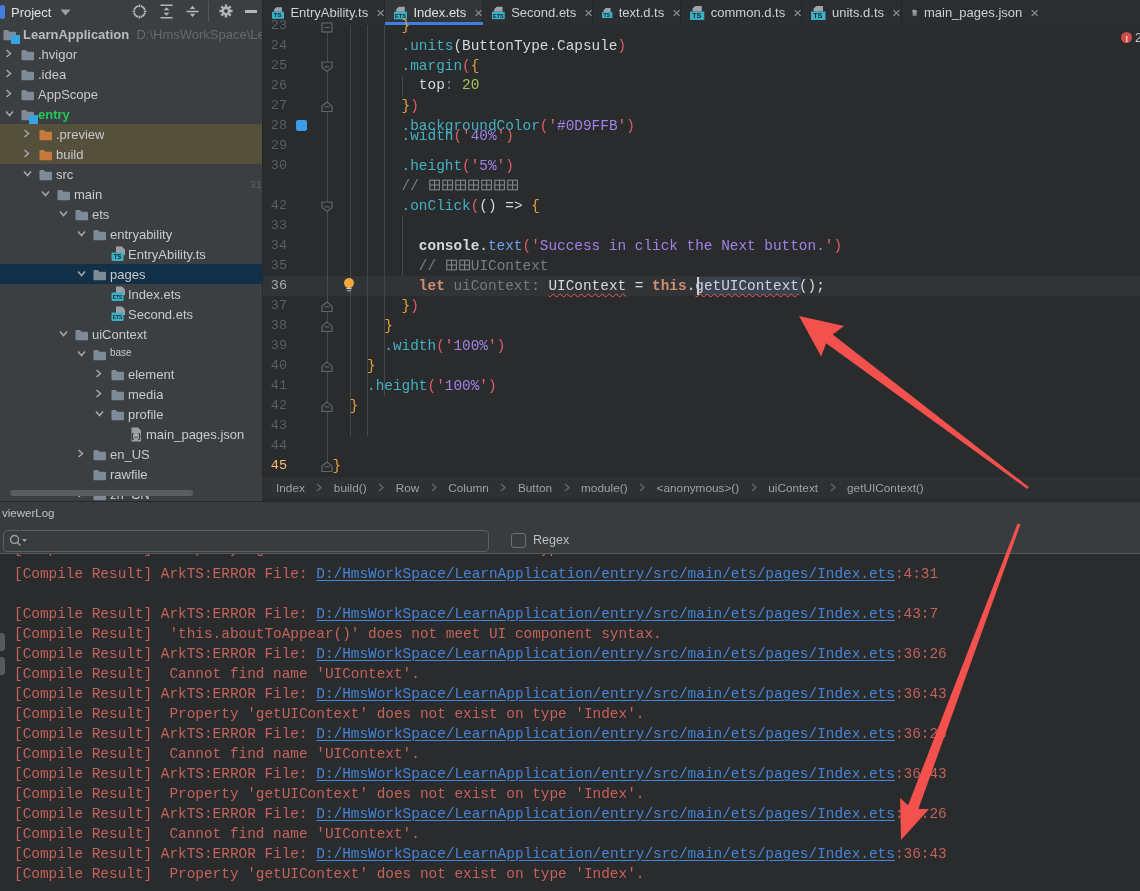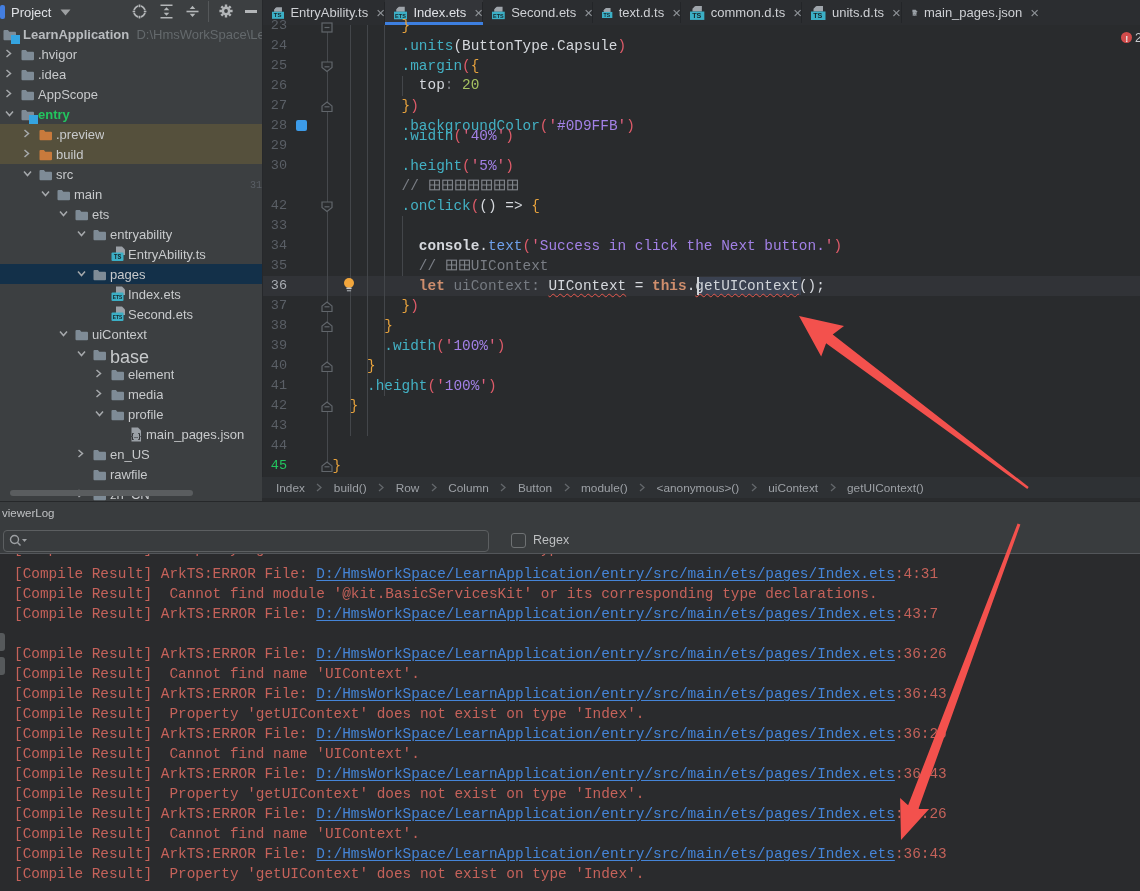--- a/index.html
+++ b/index.html
@@ -270,21 +270,21 @@
   </svg>
 <div class="a" style="left:92px;top:327px;font-size:13px;color:#C8CACC;white-space:nowrap;max-width:170px;overflow:hidden">uiContext</div>
 <div class="trow" style="top:344px">
 </div>
 <svg class="a" style="left:77px;top:350px" width="9" height="7">
     <path d="M1 1.5 L4.5 5.5 L8 1.5" fill="none" stroke="#A6A9AC" stroke-width="1.5"></path>
   </svg>
 <svg class="a" style="left:93px;top:348.5px" width="13" height="12" viewBox="0 0 13 12">
     <path d="M0.5 2 a1 1 0 0 1 1-1 h3.4 l1.4 1.8 h5.7 a1 1 0 0 1 1 1 v6.4 a1 1 0 0 1 -1 1 h-10.5 a1 1 0 0 1 -1-1 z" fill="#7E8B96"></path>
   </svg>
-<div class="a" style="left:110px;top:347px;font-size:18px;color:#C8CACC;white-space:nowrap;max-width:152px;overflow:hidden">base</div>
+<div class="a" style="left:110px;top:347px;font-size:10px;color:#C8CACC;white-space:nowrap;max-width:152px;overflow:hidden">base</div>
 <div class="trow" style="top:364px">
 </div>
 <svg class="a" style="left:95px;top:369px" width="7" height="9">
     <path d="M1.5 1 L5.5 4.5 L1.5 8" fill="none" stroke="#A6A9AC" stroke-width="1.5"></path>
   </svg>
 <svg class="a" style="left:111px;top:368.5px" width="13" height="12" viewBox="0 0 13 12">
     <path d="M0.5 2 a1 1 0 0 1 1-1 h3.4 l1.4 1.8 h5.7 a1 1 0 0 1 1 1 v6.4 a1 1 0 0 1 -1 1 h-10.5 a1 1 0 0 1 -1-1 z" fill="#7E8B96"></path>
   </svg>
 <div class="a" style="left:128px;top:367px;font-size:13px;color:#C8CACC;white-space:nowrap;max-width:134px;overflow:hidden">element</div>
 <div class="trow" style="top:384px">
@@ -361,21 +361,21 @@
 <div class="a mono" style="left:250px;top:256px;width:37px;text-align:right;color:#5A5F66;font-size:13.5px">35</div>
 <div class="a mono" style="left:250px;top:276px;width:37px;text-align:right;color:#A9ADB3;font-size:13.5px">36</div>
 <div class="a mono" style="left:250px;top:296px;width:37px;text-align:right;color:#5A5F66;font-size:13.5px">37</div>
 <div class="a mono" style="left:250px;top:316px;width:37px;text-align:right;color:#5A5F66;font-size:13.5px">38</div>
 <div class="a mono" style="left:250px;top:336px;width:37px;text-align:right;color:#5A5F66;font-size:13.5px">39</div>
 <div class="a mono" style="left:250px;top:356px;width:37px;text-align:right;color:#5A5F66;font-size:13.5px">40</div>
 <div class="a mono" style="left:250px;top:376px;width:37px;text-align:right;color:#5A5F66;font-size:13.5px">41</div>
 <div class="a mono" style="left:250px;top:396px;width:37px;text-align:right;color:#5A5F66;font-size:13.5px">42</div>
 <div class="a mono" style="left:250px;top:416px;width:37px;text-align:right;color:#5A5F66;font-size:13.5px">43</div>
 <div class="a mono" style="left:250px;top:436px;width:37px;text-align:right;color:#5A5F66;font-size:13.5px">44</div>
-<div class="a mono" style="left:250px;top:456px;width:37px;text-align:right;color:#22c55e;font-size:13.5px">45</div>
+<div class="a mono" style="left:250px;top:456px;width:37px;text-align:right;color:#fdba74;font-size:13.5px">45</div>
 <div class="a" style="left:296px;top:120px;width:11px;height:11px;background:#3C9BE8;border-radius:2px"></div>
 <svg class="a" style="left:342px;top:277px" width="14" height="17" viewBox="0 0 14 17">
     <circle cx="7" cy="6" r="5" fill="#F2A63C"></circle>
     <rect x="4.4" y="10.5" width="5.2" height="1.6" fill="#C8C8C8"></rect>
     <rect x="4.9" y="13" width="4.2" height="1.4" fill="#909498"></rect>
   </svg>
 <svg class="a" style="left:321px;top:21.5px" width="12" height="12" viewBox="0 0 12 12">
     <rect x="1" y="1" width="10" height="9" fill="#292B2D" stroke="#61666B" stroke-width="1.2"></rect>
     <path d="M3.5 5.5 h5" stroke="#61666B" stroke-width="1.2"></path>
   </svg>
@@ -519,22 +519,22 @@
     <circle cx="5.5" cy="5.5" r="4" fill="none" stroke="#9DA0A3" stroke-width="1.4"></circle>
     <path d="M8.5 8.5 L11.5 11.5" stroke="#9DA0A3" stroke-width="1.4"></path>
     <path d="M13 5 l2.5 3 l2.5 -3" fill="#9DA0A3"></path>
   </svg>
 <div class="a" style="left:511px;top:533px;width:15px;height:15px;border:1.4px solid #6E7173;border-radius:3px"></div>
 <div class="a" style="left:533px;top:533px;font-size:12.5px;color:#BDBFC1">Regex</div>
 <div class="a" style="left:0;top:552.5px;width:1140px;height:1px;background:#53565A"></div>
 <div class="a" style="left:0;top:554px;width:1140px;height:337px;background:#2A2B2D;overflow:hidden">
 <div class="crow" style="top:-15px">[Compile Result]  Property 'getUIContext' does not exist on type 'Index'.</div>
 <div class="crow" style="top:10px">[Compile Result] ArkTS:ERROR File: <a>D:/HmsWorkSpace/LearnApplication/entry/src/main/ets/pages/Index.ets</a>:4:31</div>
-<div class="crow" style="top:30px">[Compile Result]  Cannot find module '@kit.BasicServicesKit' or its corresponding type declarations.</div>
 <div class="crow" style="top:50px">[Compile Result] ArkTS:ERROR File: <a>D:/HmsWorkSpace/LearnApplication/entry/src/main/ets/pages/Index.ets</a>:43:7</div>
+<div class="crow" style="top:70px">[Compile Result]  'this.aboutToAppear()' does not meet UI component syntax.</div>
 <div class="crow" style="top:90px">[Compile Result] ArkTS:ERROR File: <a>D:/HmsWorkSpace/LearnApplication/entry/src/main/ets/pages/Index.ets</a>:36:26</div>
 <div class="crow" style="top:110px">[Compile Result]  Cannot find name 'UIContext'.</div>
 <div class="crow" style="top:130px">[Compile Result] ArkTS:ERROR File: <a>D:/HmsWorkSpace/LearnApplication/entry/src/main/ets/pages/Index.ets</a>:36:43</div>
 <div class="crow" style="top:150px">[Compile Result]  Property 'getUIContext' does not exist on type 'Index'.</div>
 <div class="crow" style="top:170px">[Compile Result] ArkTS:ERROR File: <a>D:/HmsWorkSpace/LearnApplication/entry/src/main/ets/pages/Index.ets</a>:36:26</div>
 <div class="crow" style="top:190px">[Compile Result]  Cannot find name 'UIContext'.</div>
 <div class="crow" style="top:210px">[Compile Result] ArkTS:ERROR File: <a>D:/HmsWorkSpace/LearnApplication/entry/src/main/ets/pages/Index.ets</a>:36:43</div>
 <div class="crow" style="top:230px">[Compile Result]  Property 'getUIContext' does not exist on type 'Index'.</div>
 <div class="crow" style="top:250px">[Compile Result] ArkTS:ERROR File: <a>D:/HmsWorkSpace/LearnApplication/entry/src/main/ets/pages/Index.ets</a>:36:26</div>
 <div class="crow" style="top:270px">[Compile Result]  Cannot find name 'UIContext'.</div>

